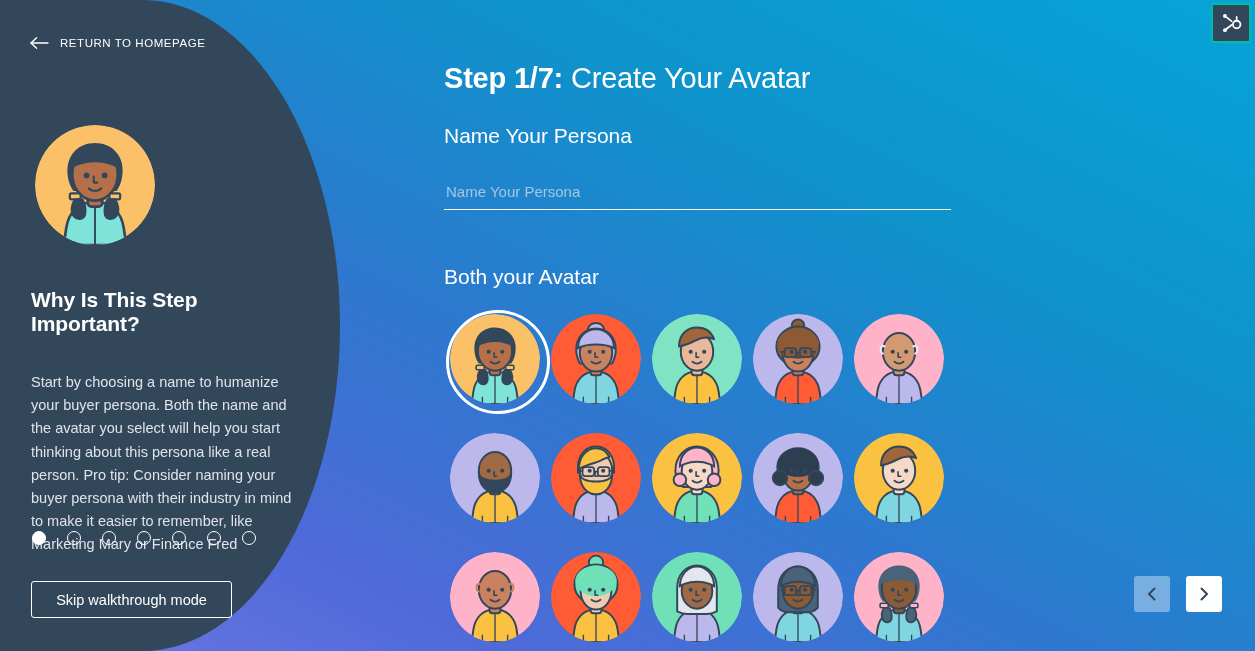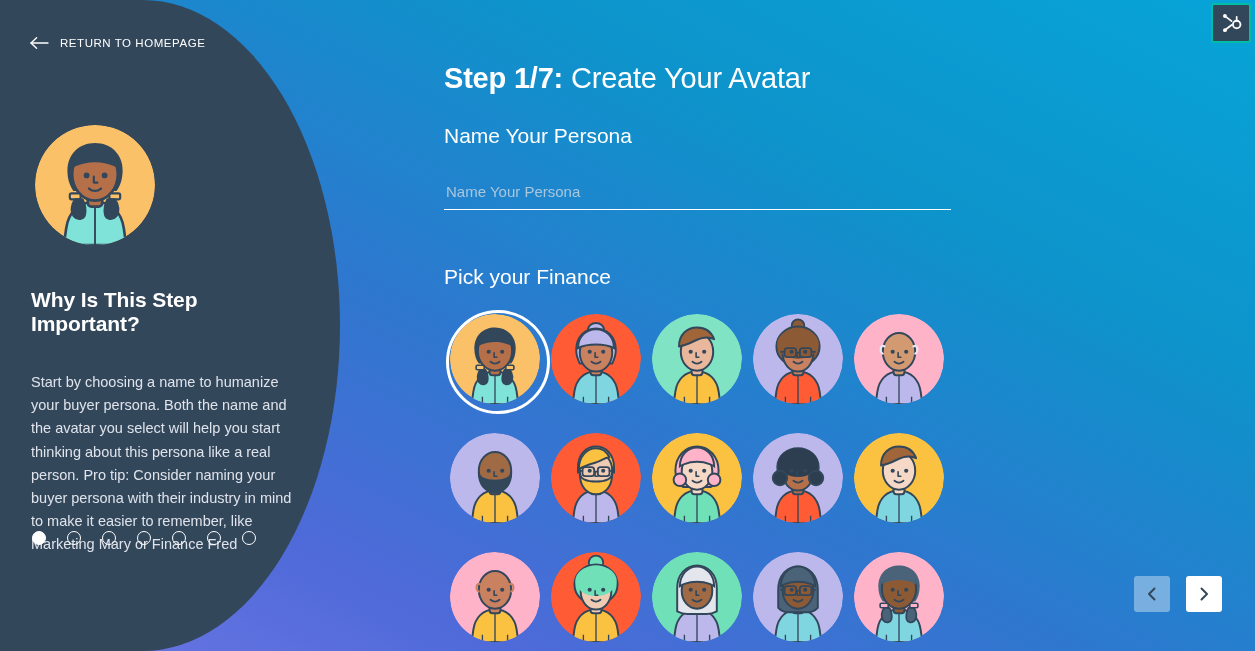--- a/index.html
+++ b/index.html
@@ -203,35 +203,36 @@
       <div class="dots">
         <span class="dot active"></span>
         <span class="dot"></span>
         <span class="dot"></span>
         <span class="dot"></span>
         <span class="dot"></span>
         <span class="dot"></span>
         <span class="dot"></span>
       </div>
 
+      <button class="skip-btn">Skip walkthrough mode</button>
     </div>
   </aside>
 
   <section id="main">
 
     <h1 class="step-head">
       <span class="b">Step 1/7:</span>
       <span class="n">Create Your Avatar</span>
     </h1>
 
     <div class="field-label">Name Your Persona</div>
 
     <input class="name-input" type="text" placeholder="Name Your Persona" style="">
 
-    <div class="pick-label">Pick your Finance</div>
+    <div class="pick-label">Both your Avatar</div>
 
     <div class="avatar-grid">
         <div class="avatar-cell selected">
   <svg viewBox="0 0 100 100" xmlns="http://www.w3.org/2000/svg">
     <circle cx="50" cy="50" r="50" fill="#FBC168"></circle>
     <path d="M50 64c14 0 22 9 24 22l2 14H24l2-14c2-13 10-22 24-22z" fill="#7FE3D9" stroke="#33475B" stroke-width="2.2" stroke-linejoin="round"></path>
     <path d="M50 66v34" stroke="#33475B" stroke-width="1.5"></path>
     <path d="M36 92v8M64 92v8" stroke="#33475B" stroke-width="1.5"></path>
     <rect x="44" y="55" width="12" height="13" rx="3" fill="#B5704A" stroke="#33475B" stroke-width="2.2"></rect>
 

